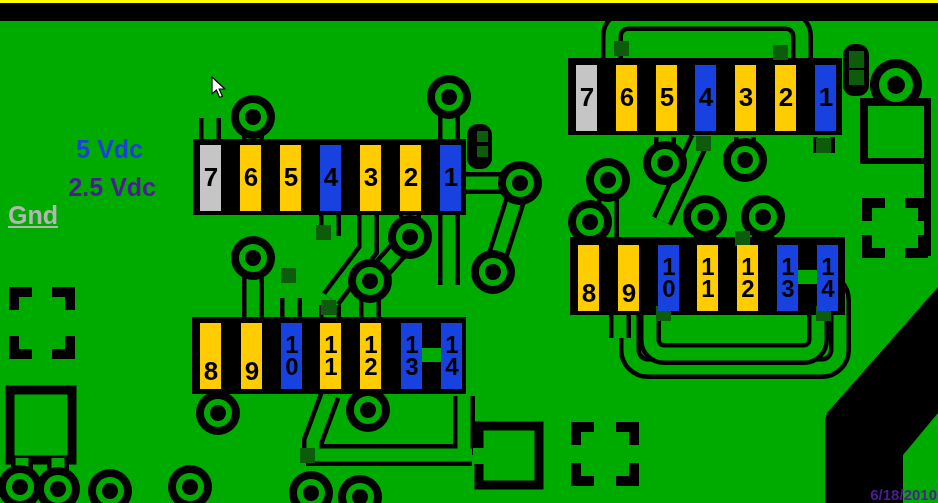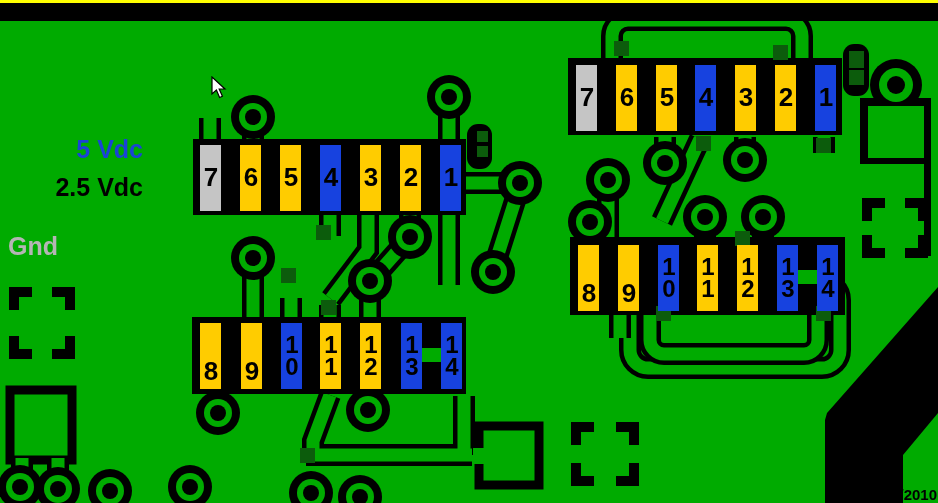--- a/index.html
+++ b/index.html
@@ -19,26 +19,26 @@
     align-items:center;justify-content:center;color:#000;
     font-weight:bold;font-size:26px;}
   .pad span{white-space:pre-line;line-height:0.92;text-align:center;letter-spacing:-1px;}
   .pad.two{font-size:24px;}
   .pad.low span{align-self:flex-end;padding-bottom:5px;}
   .pad[data-net="5vdc"]{background:#1742DF;}
   .pad[data-net="2.5vdc"]{background:#FFCC00;}
   .pad[data-net="gnd"]{background:#C5C5C5;}
   .legend-row{position:absolute;z-index:5;font-weight:bold;font-size:25px;line-height:1;}
   .legend-row[data-net="5vdc"]{color:#1A43D6;}
-  .legend-row[data-net="2.5vdc"]{color:#000000;}
+  .legend-row[data-net="2.5vdc"]{color:#4c1d95;padding-left:13px;}
   .legend-row[data-net="gnd"]{color:#B5B5B5;}
   .lg5{left:0;top:137;width:143px;text-align:right;top:137px;}
   .lg25{left:0;top:175px;width:143px;text-align:right;}
-  .lggnd{left:8px;top:234px;}
-  #date{position:absolute;right:1px;bottom:0px;z-index:7;color:#000000;
+  .lggnd{left:8px;top:203px;text-decoration:underline;}
+  #date{position:absolute;right:1px;bottom:0px;z-index:7;color:#4c1d95;
     font-weight:bold;font-size:15px;}
   #cursor{position:absolute;left:211px;top:76px;z-index:9;}
 </style>
 </head>
 <body>
 
 <div id="viewport">
 
   <svg id="pcb" width="938" height="503" viewBox="0 0 938 503">
 

